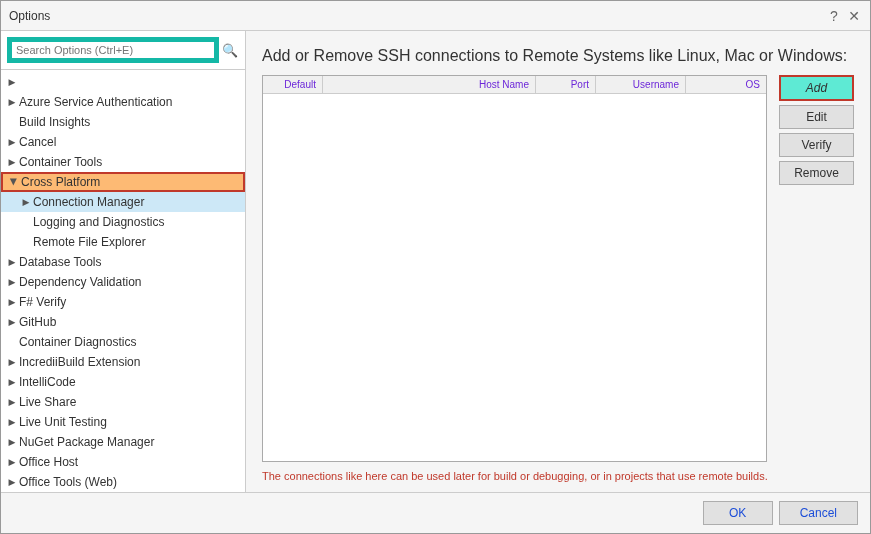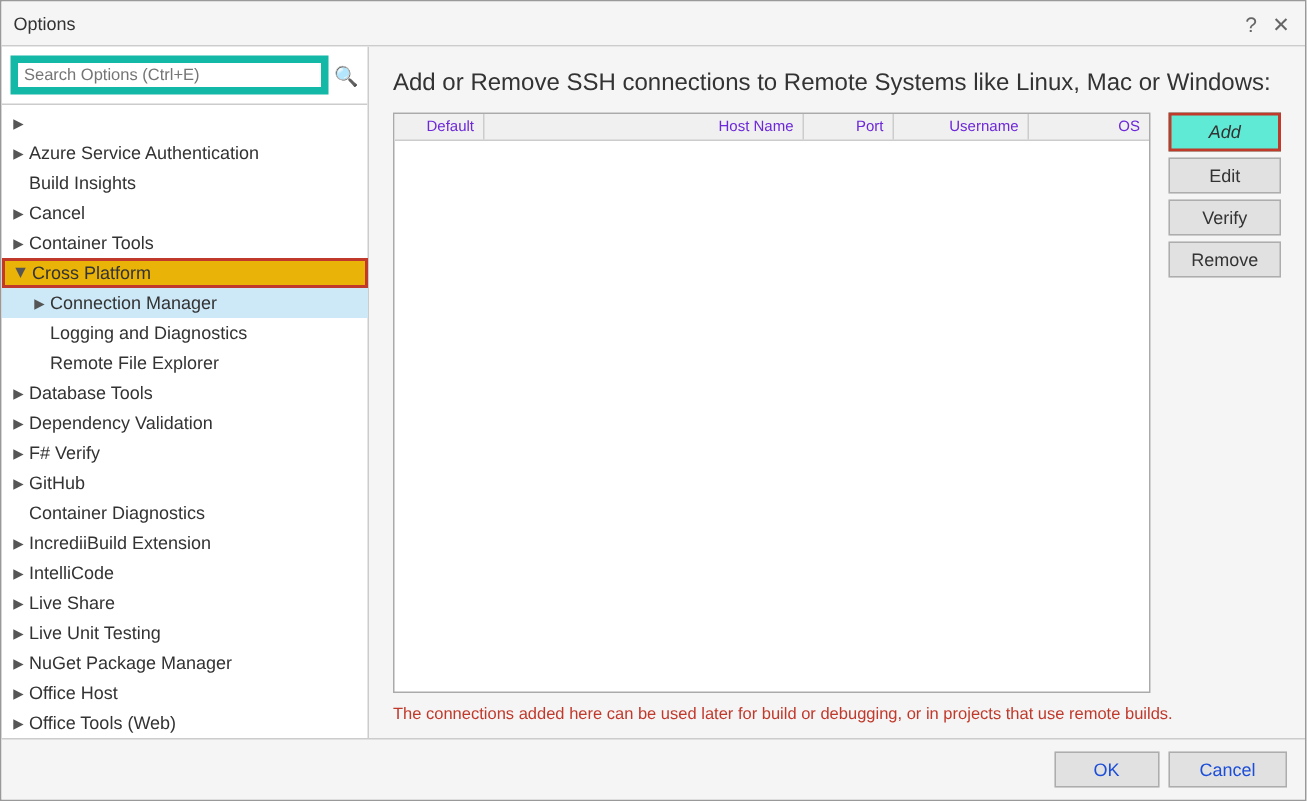--- a/index.html
+++ b/index.html
@@ -111,21 +111,21 @@
       color: #555;
       display: inline-flex;
       align-items: center;
       justify-content: center;
       flex-shrink: 0;
     }
     .chevron.open { transform: rotate(90deg); }
     .indent-1 { padding-left: 4px; }
     .indent-2 { padding-left: 18px; }
     .cross-platform-header {
-      background: #eab308;
+      background: #fdba74;
       border: 2px solid #c0392b;
     }
     .conn-mgr-selected {
       background: #cde8f7;
     }
     .right-panel {
       flex: 1;
       display: flex;
       flex-direction: column;
       padding: 16px 16px 10px 16px;
@@ -338,21 +338,21 @@
           <div class="table-body">
           </div>
         </div>
         <div class="action-buttons">
           <button class="action-btn add-btn">Add</button>
           <button class="action-btn">Edit</button>
           <button class="action-btn">Verify</button>
           <button class="action-btn">Remove</button>
         </div>
       </div>
-      <div class="footer-text">The connections added here can be used later for build or debugging, or in projects that use remote builds.</div>
+      <div class="footer-text">The connections like here can be used later for build or debugging, or in projects that use remote builds.</div>
     </div>
   </div>
 
   <div class="dialog-footer">
     <button class="footer-btn">OK</button>
     <button class="footer-btn">Cancel</button>
   </div>
 </div>
 
 </body></html>

